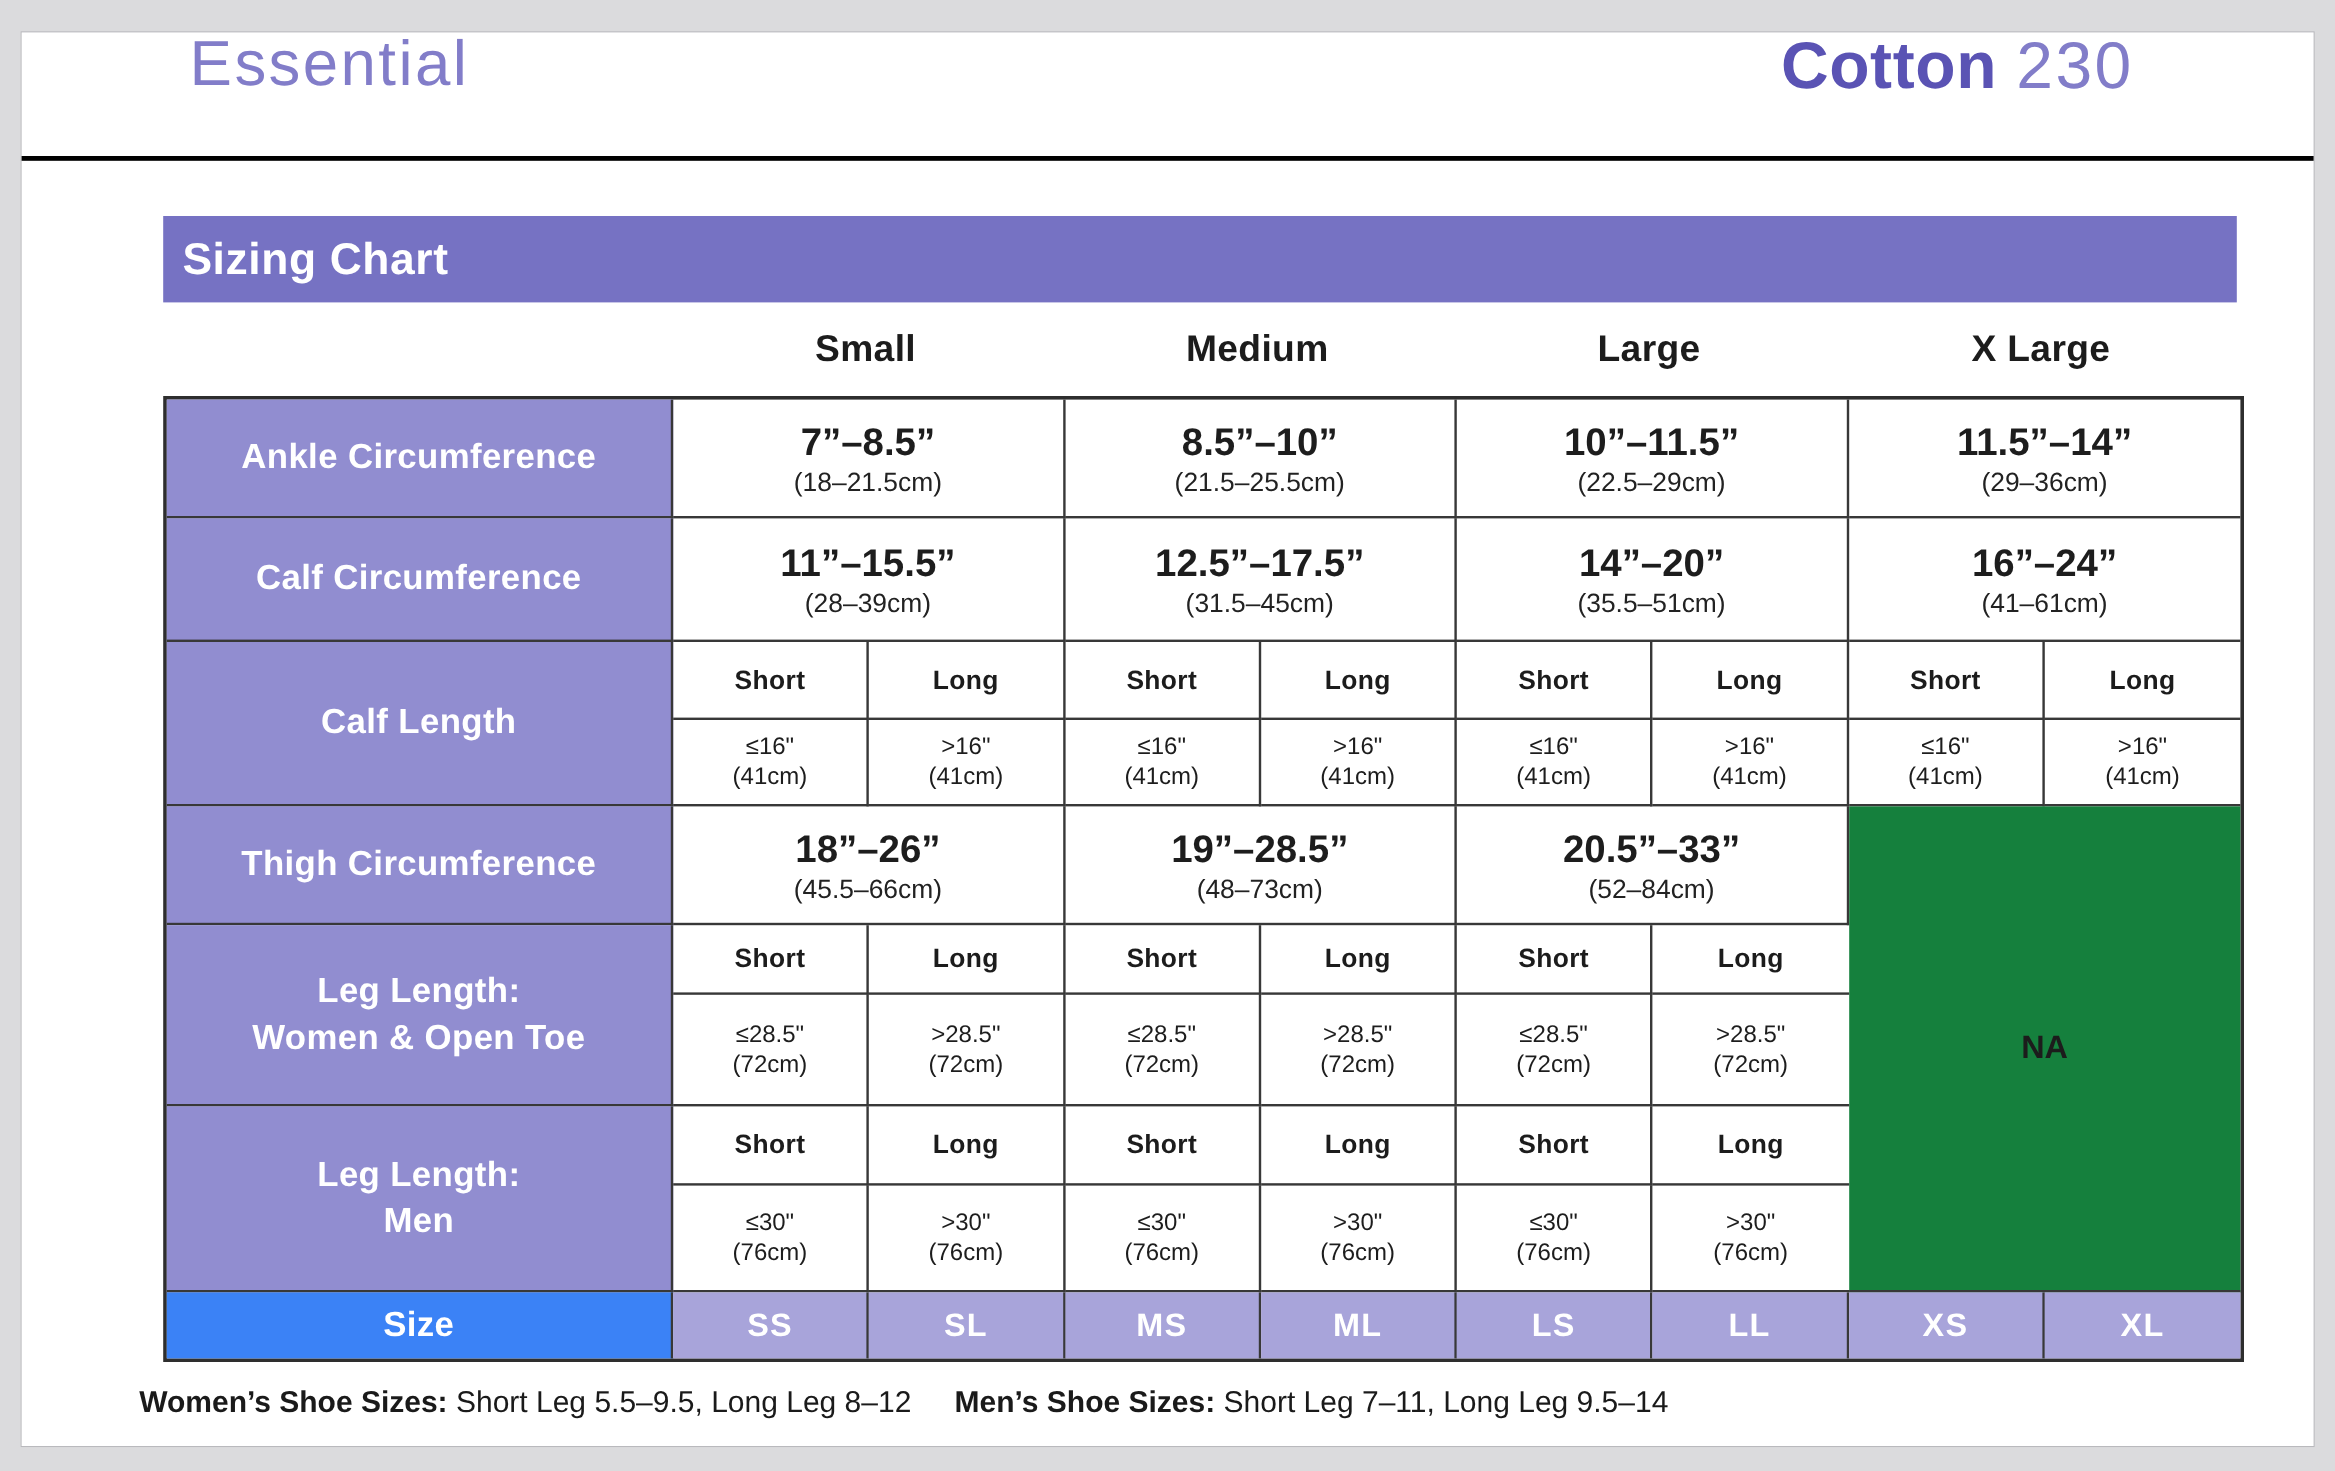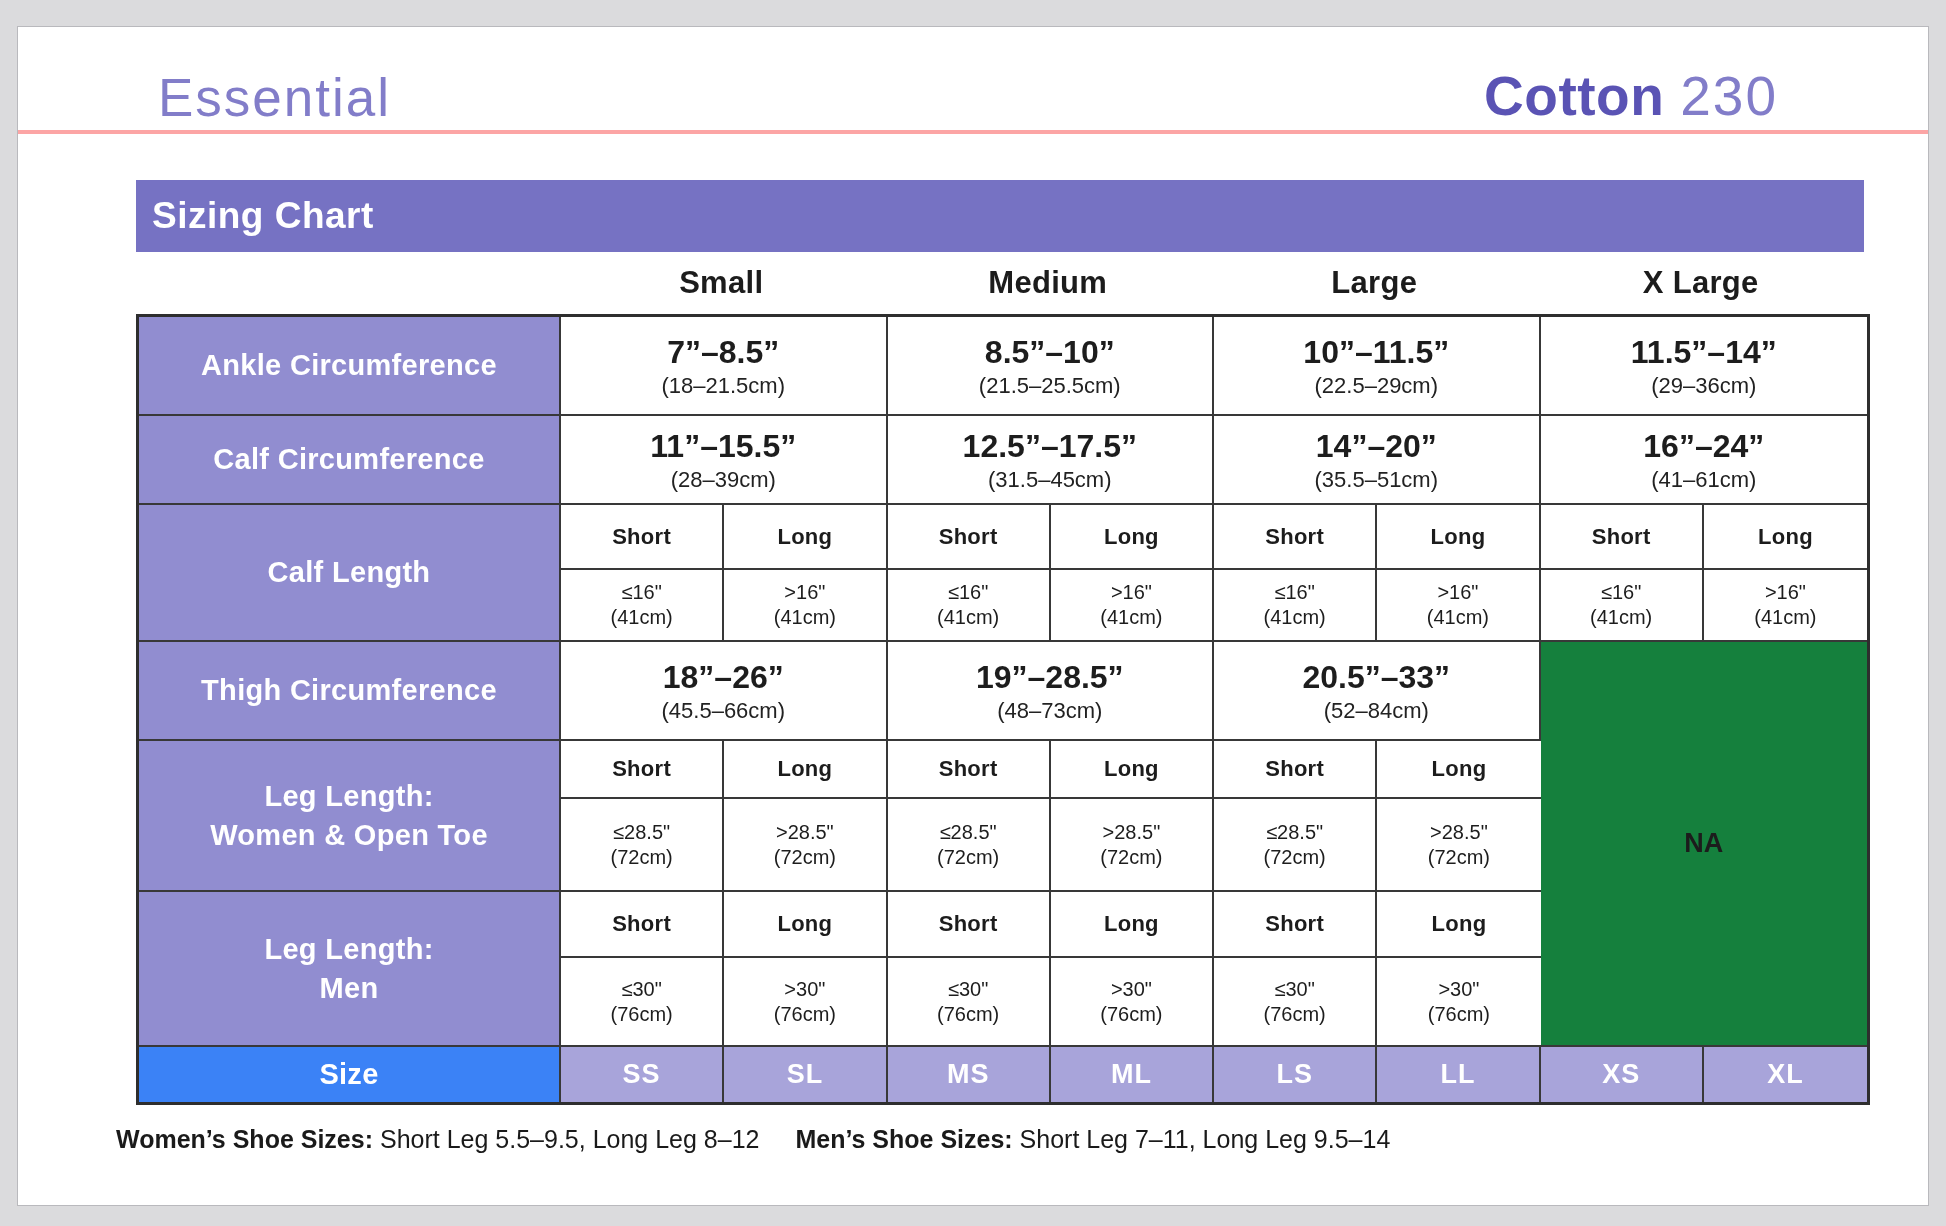--- a/index.html
+++ b/index.html
@@ -9,52 +9,52 @@
     font-family:"Liberation Sans","DejaVu Sans",sans-serif;
     position:relative;
     -webkit-font-smoothing:antialiased;
   }
   .card{
     position:absolute;left:17px;top:26px;width:1912px;height:1180px;
     background:#ffffff;border:1px solid #b9b9bd;box-sizing:border-box;
   }
   
   .hdr{
-    height:97px;border-bottom:4px solid #fca5a5;
-    display:flex;justify-content:space-between;align-items:flex-end;
+    height:97px;border-bottom:4px solid #000000;
+    display:flex;justify-content:space-between;align-items:flex-start;
     padding:0 150px 6px 140px;box-sizing:content-box;
   }
   .brand{
     font-size:53px;color:#827dc9;font-weight:400;letter-spacing:2px;line-height:1;
   }
   .product{display:flex;align-items:flex-end;gap:16px;line-height:1;}
   .product .pn{font-size:55px;font-weight:700;color:#5a53b4;letter-spacing:0.5px;}
   .product .pnum{font-size:55px;font-weight:400;color:#827dc9;letter-spacing:2px;}
   
   .content{margin-left:98px;width:1728px;padding-left:20px;}
   .banner{
     margin-top:46px;height:72px;background:#7672c3;
     display:flex;align-items:center;
   }
   .banner .t{color:#ffffff;font-size:37px;font-weight:700;padding-left:16px;letter-spacing:0.5px;}
   
-  .colhead{height:62px;display:flex;align-items:center;}
+  .colhead{height:78px;display:flex;align-items:center;}
   .colhead .spacer{width:422px;}
   .colhead .ch{width:326.5px;text-align:center;font-size:31px;font-weight:700;color:#1c1c1c;letter-spacing:0.3px;}
   
   table.sz{
     width:1728px;border-collapse:separate;border-spacing:0;
     table-layout:fixed;border:3px solid #2e2e2e;
   }
   table.sz td{
     border-right:2px solid #383838;border-bottom:2px solid #383838;
     vertical-align:middle;text-align:center;padding:0;box-sizing:border-box;
   }
   table.sz tr td:last-child{border-right:0;}
-  tr.r1{height:99px;} tr.r2{height:89px;} tr.r3{height:65px;} tr.r4{height:72px;}
+  tr.r1{height:99px;} tr.r2{height:103px;} tr.r3{height:65px;} tr.r4{height:72px;}
   tr.r5{height:99px;} tr.r6{height:58px;} tr.r7{height:93px;} tr.r8{height:66px;}
   tr.r9{height:89px;} tr.r10{height:55px;}
   td.lbl{
     background:#918dd0;color:#ffffff;text-align:left;padding-left:26px;
     font-size:29px;font-weight:700;border-bottom:4px solid #ffffff;letter-spacing:0.3px;
   }
   td.lbl .l2{display:block;margin-top:6px;}
   td.szlbl{
     background:#3b82f6;color:#ffffff;text-align:left;padding-left:26px;
     font-size:29px;font-weight:700;border-right:5px solid #ffffff;border-bottom:0;letter-spacing:0.3px;

